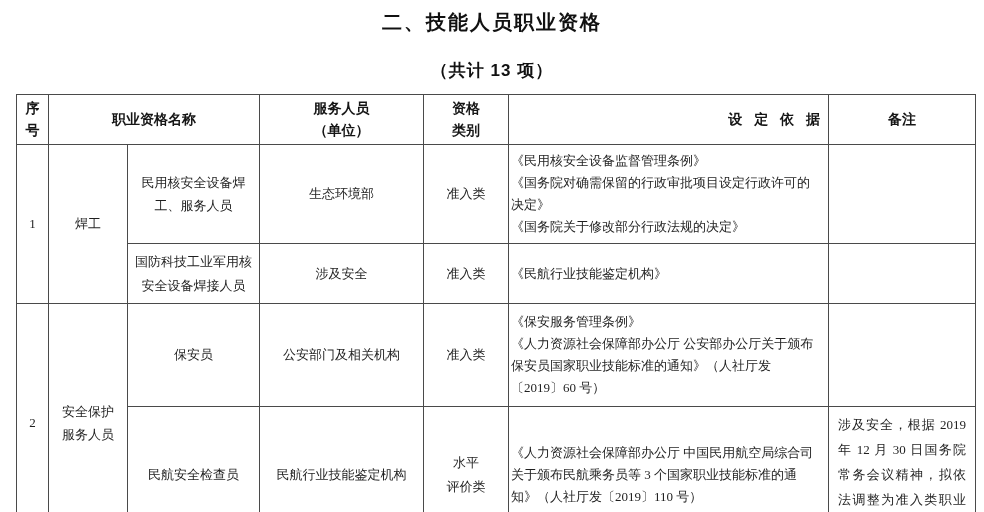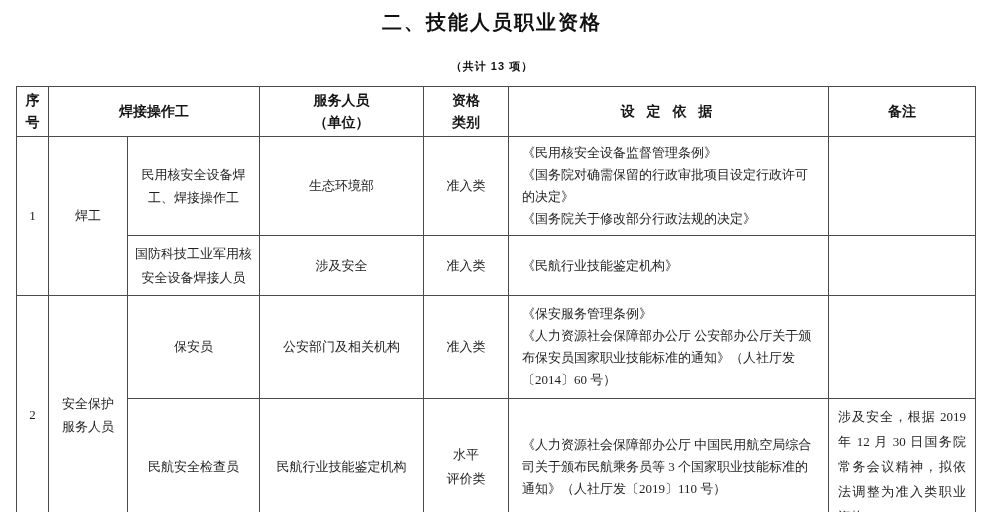--- a/index.html
+++ b/index.html
@@ -19,21 +19,21 @@
     font-weight: 700;
     font-size: 20px;
     letter-spacing: 2px;
     color: #111;
   }
   .doc-subtitle {
     margin: 0; padding-top: 23px;
     text-align: center;
     font-family: "Liberation Sans", "DejaVu Sans", sans-serif;
     font-weight: 700;
-    font-size: 11px;
+    font-size: 17px;
     letter-spacing: 1px;
     color: #111;
   }
 
   table.qual-table {
     border-collapse: collapse;
     table-layout: fixed;
     width: 959px;
     margin: 12px 0 0 16px;
   }
@@ -48,31 +48,31 @@
     font-weight: normal;
     overflow: hidden;
   }
   .qual-table th {
     font-family: "Liberation Sans", "DejaVu Sans", sans-serif;
     font-weight: 700;
     font-size: 14px;
     line-height: 1.55;
     color: #161616;
   }
-  .qual-table th.h-basis { letter-spacing: 4px; }
+  .qual-table th.h-basis { letter-spacing: 4px; text-align: right; }
 
   tr.row-header  { height: 50px; }
   tr.row-1a { height: 88px; }
   tr.row-1b { height: 60px; }
   tr.row-2a { height: 103px; }
   tr.row-2b { height: 113px; }
 
   td.cell-basis {
     text-align: left;
-    padding: 5px 8px 5px 13px;
+    padding: 5px 8px 5px 2px;
     line-height: 22px;
   }
   td.cell-remark {
     text-align: left;
     text-align: justify;
     padding: 5px 9px;
     line-height: 25px;
   }
   td.cell-index { font-size: 13px; }
 </style>
@@ -92,33 +92,33 @@
       <col style="width:164px">
       <col style="width:85px">
       <col style="width:320px">
       <col style="width:147px">
     </colgroup>
 
     <tbody>
         <tr class="row-header">
       <th>序
 号</th>
-      <th colspan="2">焊接操作工</th>
+      <th colspan="2">职业资格名称</th>
       <th>服务人员
 （单位）</th>
       <th>资格
 类别</th>
       <th class="h-basis">设 定 依 据</th>
       <th>备注</th>
     </tr>
 
     <tr class="row-1a">
       <td class="cell-index" rowspan="2">1</td>
       <td rowspan="2">焊工</td>
-      <td>民用核安全设备焊工、焊接操作工</td>
+      <td>民用核安全设备焊工、服务人员</td>
       <td>生态环境部</td>
       <td>准入类</td>
       <td class="cell-basis">《民用核安全设备监督管理条例》
 《国务院对确需保留的行政审批项目设定行政许可的决定》
 《国务院关于修改部分行政法规的决定》</td>
       <td class="cell-remark"></td>
     </tr>
 
     <tr class="row-1b">
       <td>国防科技工业军用核安全设备焊接人员</td>
@@ -129,21 +129,21 @@
     </tr>
 
     <tr class="row-2a">
       <td class="cell-index" rowspan="2">2</td>
       <td rowspan="2">安全保护
 服务人员</td>
       <td>保安员</td>
       <td>公安部门及相关机构</td>
       <td>准入类</td>
       <td class="cell-basis">《保安服务管理条例》
-《人力资源社会保障部办公厅 公安部办公厅关于颁布保安员国家职业技能标准的通知》（人社厅发〔2014〕60 号）</td>
+《人力资源社会保障部办公厅 公安部办公厅关于颁布保安员国家职业技能标准的通知》（人社厅发〔2019〕60 号）</td>
       <td class="cell-remark"></td>
     </tr>
 
     <tr class="row-2b">
       <td>民航安全检查员</td>
       <td>民航行业技能鉴定机构</td>
       <td>水平
 评价类</td>
       <td class="cell-basis">《人力资源社会保障部办公厅 中国民用航空局综合司关于颁布民航乘务员等 3 个国家职业技能标准的通知》（人社厅发〔2019〕110 号）</td>
       <td class="cell-remark">涉及安全，根据 2019 年 12 月 30 日国务院常务会议精神，拟依法调整为准入类职业资格。</td>

